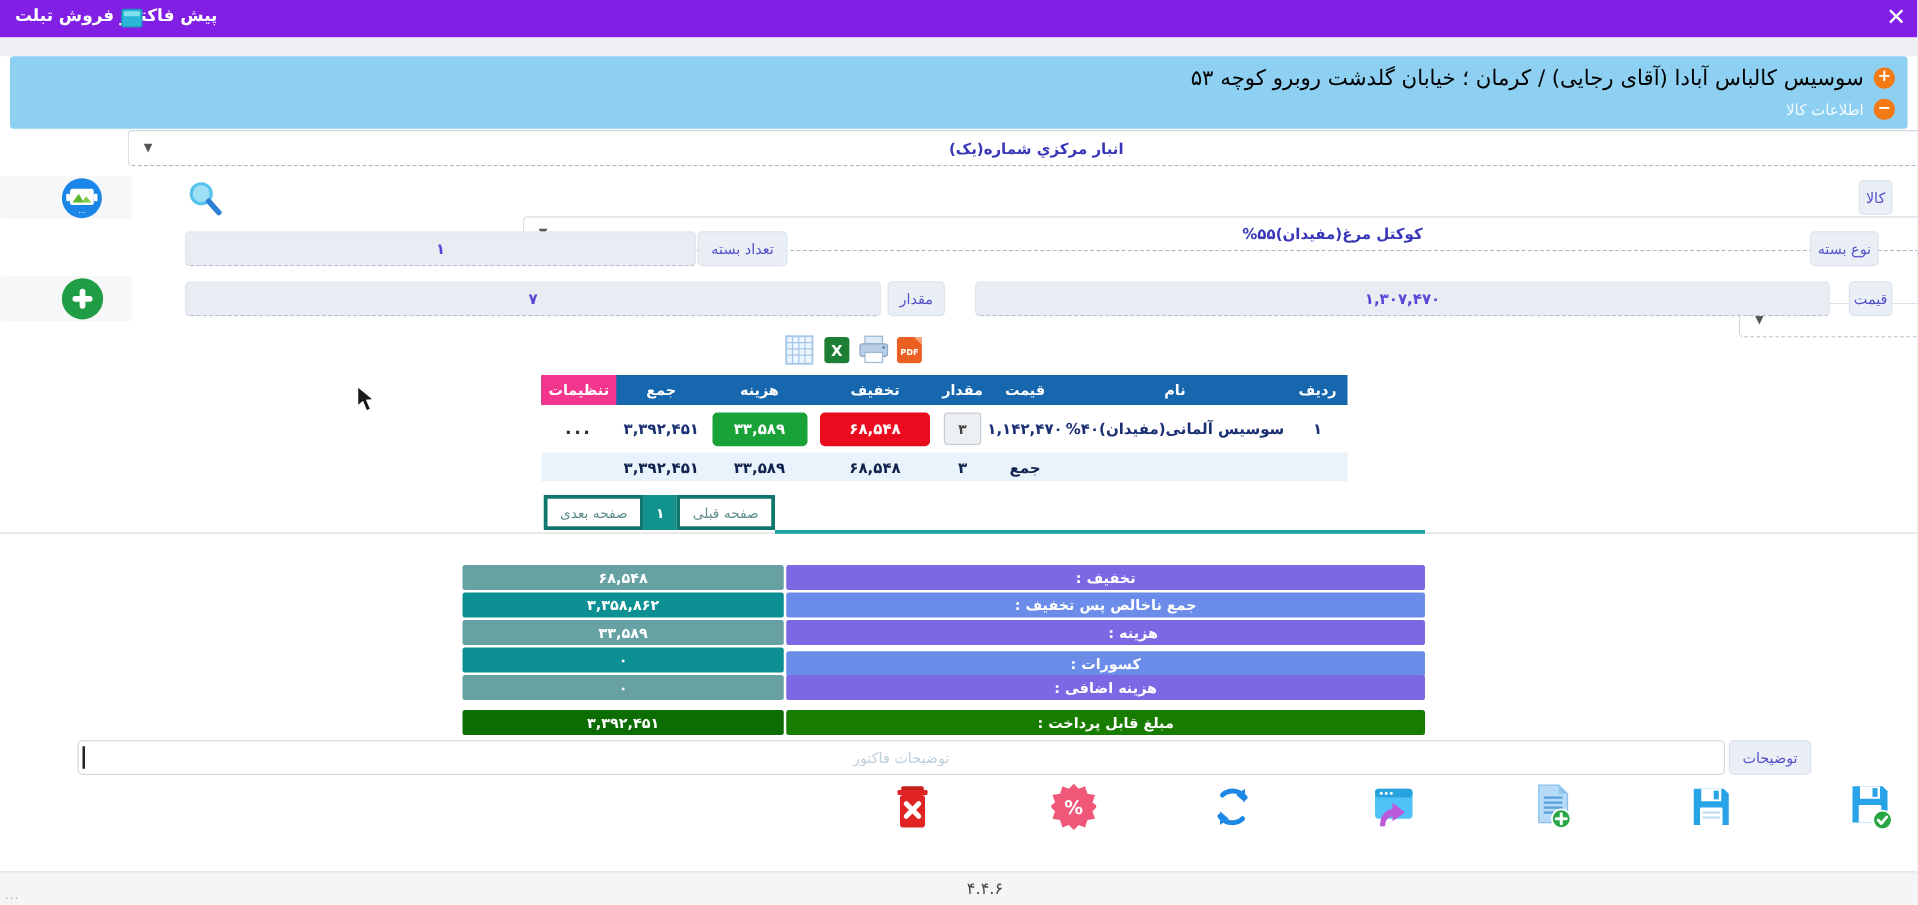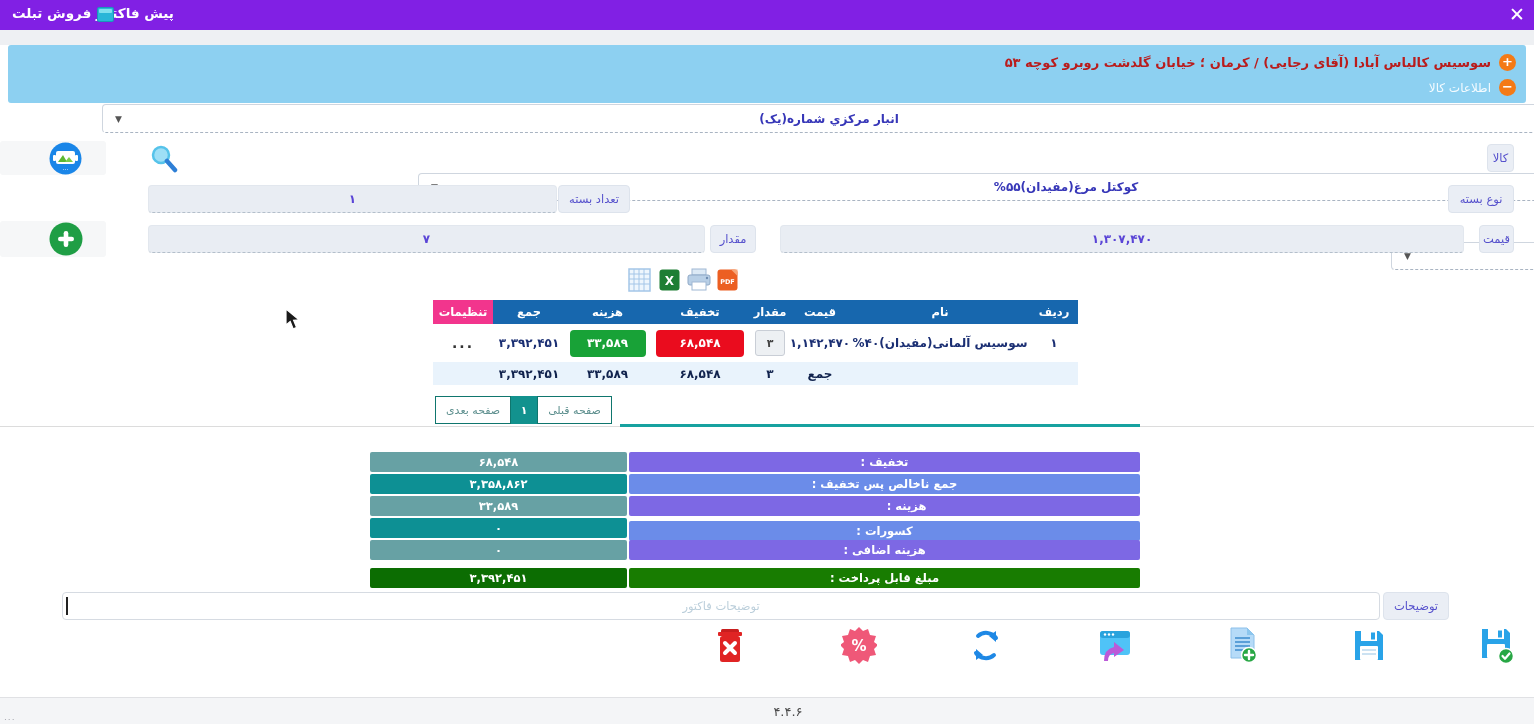--- a/index.html
+++ b/index.html
@@ -13,21 +13,21 @@
   #title-icon{position:absolute;left:97px;top:7px;width:17px;height:15px;border-radius:2px;background:#29b6d8;border:1px solid #1a97b8;}
   #title-icon:before{content:"";position:absolute;left:1px;top:1px;right:1px;height:4px;background:#7fe0ee;border-radius:1px;}
   #close-btn{position:absolute;left:1504px;top:1px;width:26px;height:26px;color:#fff;font-size:19px;font-weight:bold;text-align:center;line-height:26px;cursor:pointer;}
 
   #gray-strip{left:0;top:30px;width:1534px;height:15px;background:#eef0f3;}
 
   
   #cust-header{left:8px;top:45px;width:1518px;height:58px;background:#8dd0f1;border-radius:3px;padding:5px 10px;}
   .hdr-line{display:flex;align-items:center;gap:8px;height:25px;}
   .orange-circle{width:17px;height:17px;border-radius:50%;background:#f47a16;color:#fff;font-size:13px;font-weight:bold;text-align:center;line-height:16px;flex:0 0 auto;}
-  #cust-line-text{color:#b91c1c;font-weight:bold;font-size:13px;}
+  #cust-line-text{color:#000000;font-weight:normal;font-size:17px;}
   #info-line-text{color:#f4fbff;font-size:12px;}
 
   
   .lbl{background:#eaeef5;border:1px solid #dde3ec;border-radius:4px;color:#5550cc;font-size:11.5px;display:flex;align-items:center;justify-content:center;}
   .dd{background:#fff;border:1px solid #cfd6df;border-bottom:1px dashed #a9b4c2;border-radius:4px;color:#3737b8;font-size:12px;font-weight:bold;display:flex;align-items:center;justify-content:center;position:relative;}
   .dd .caret{position:absolute;left:12px;color:#555;font-size:9px;}
   .ro{background:#e9edf3;border:1px solid #e2e7ee;border-bottom:1px dashed #b4bfcb;border-radius:4px;color:#5a45d6;font-size:12px;font-weight:bold;display:flex;align-items:center;justify-content:center;}
   .icon-strip{background:#f6f7f8;border-radius:3px;}
 
   
@@ -41,21 +41,21 @@
   #settings-head{background:#f2358d;}
   #data-row{height:38px;background:#fff;color:#1b2f73;font-size:12px;font-weight:bold;}
   .btn-red{background:#ea0c1e;color:#fff;border:none;border-radius:4px;width:88px;height:27px;font-size:12px;font-weight:bold;}
   .btn-green{background:#18a237;color:#fff;border:none;border-radius:4px;width:76px;height:27px;font-size:12px;font-weight:bold;}
   .qty-box{background:#edf0f3;border:1px solid #c9ced6;border-radius:3px;width:30px;height:26px;color:#444;font-size:11px;font-weight:bold;display:flex;align-items:center;justify-content:center;}
   #sum-row{height:23px;background:#e9f3fc;color:#10224d;font-size:12px;font-weight:bold;}
   #row-more{color:#333;font-weight:bold;letter-spacing:2px;font-size:14px;}
 
   
   #pager{left:435px;top:396px;height:28px;display:flex;direction:ltr;}
-  .pg-btn{border:1px solid #0f766e;background:#fff;color:#5d8f8e;font-size:11px;display:flex;align-items:center;justify-content:center;padding:0 10px;}
+  .pg-btn{border:3px solid #0f766e;background:#fff;color:#5d8f8e;font-size:11px;display:flex;align-items:center;justify-content:center;padding:0 10px;}
   .pg-active{border:1px solid #12928e;background:#12928e;color:#fff;width:26px;padding:0;font-weight:bold;}
 
   
   .sum-label{position:absolute;left:629px;width:511px;height:20px;border-radius:2px;color:#fff;font-size:11.5px;font-weight:bold;display:flex;align-items:center;justify-content:center;}
   .sum-value{position:absolute;left:370px;width:257px;height:20px;border-radius:2px;color:#fff;font-size:11.5px;font-weight:bold;display:flex;align-items:center;justify-content:center;}
   .lab-blue{background:#6b8ce9;}.lab-purple{background:#7d68e4;}
   .val-teal{background:#0d9094;}.val-gteal{background:#67a1a4;}
   .pay-label{background:#187c01;}.pay-value{background:#0c6d02;}
 
   
@@ -114,21 +114,21 @@
   <svg class="abs tool-ic" style="left:49px;top:142px;" width="33" height="33" viewBox="0 0 33 33">
     <circle cx="16.5" cy="16.5" r="16" fill="#1a86e8"></circle>
     <rect x="7" y="9" width="19" height="13" rx="2" fill="#fff"></rect>
     <polygon points="9,20 14,13 18,20" fill="#5cb832"></polygon>
     <polygon points="16,20 20,15 24,20" fill="#7ccc4a"></polygon>
     <rect x="4" y="13" width="3" height="6" rx="1" fill="#fff"></rect>
     <rect x="26" y="13" width="3" height="6" rx="1" fill="#fff"></rect>
     <text x="16.5" y="28" font-size="6" fill="#fff" text-anchor="middle">...</text>
   </svg>
 
-  <div class="abs lbl" style="left:1448px;top:185px;width:66px;height:28px;">نوع بسته</div>
+  <div class="abs lbl" style="left:1448px;top:185px;width:55px;height:28px;">نوع بسته</div>
   <div class="abs dd" style="left:650px;top:185px;width:793px;height:28px;">
 
     <span class="caret">▼</span>
   </div>
   <div class="abs lbl" style="left:558px;top:185px;width:72px;height:28px;">تعداد بسته</div>
   <div class="abs ro" style="left:148px;top:185px;width:409px;height:28px;">۱</div>
 
   <div class="abs icon-strip" style="left:0;top:221px;width:106px;height:36px;"></div>
   <div class="abs lbl" style="left:1479px;top:225px;width:35px;height:28px;">قیمت</div>
   <div class="abs ro" style="left:780px;top:225px;width:684px;height:28px;">۱,۳۰۷,۴۷۰</div>

